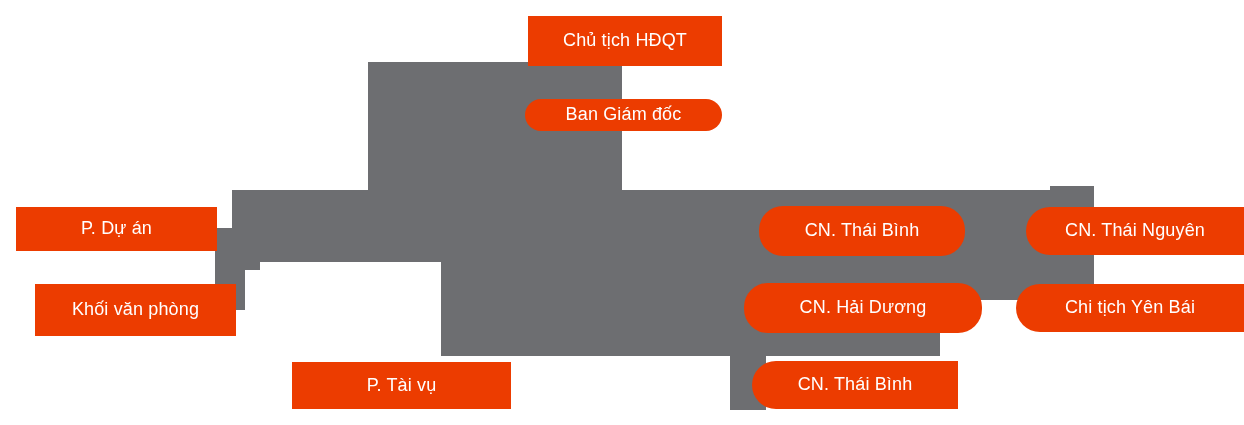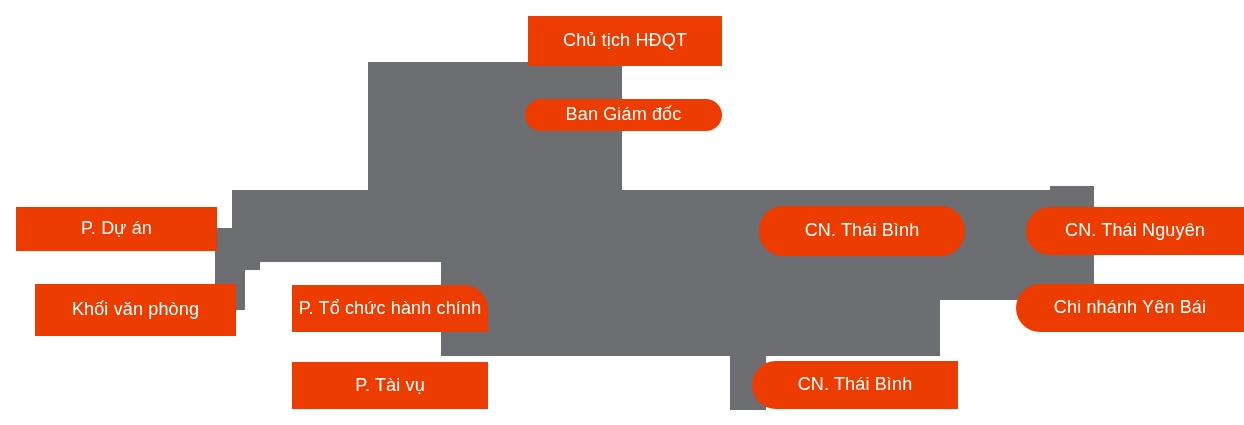--- a/index.html
+++ b/index.html
@@ -73,38 +73,38 @@
 
   <div class="node r-none" style="left:16px; top:207px; width:201px; height:44px;">
     <span>P. Dự án</span>
   </div>
 
   <div class="node r-none" style="left:24px; top:284px; width:201px; height:52px;margin-left:11px;">
     <span>Khối văn phòng</span>
   </div>
 
 
-  <div class="node r-tr" style="left:292px; top:285px; width:196px; height:47px;">
-    <span>P. Tổ chức hành chính</span>
-  </div>
 
-  <div class="node r-none" style="left:292px; top:362px; width:196px; height:47px;">
+  <div class="node r-none" style="left:292px; top:362px; width:219px; height:47px;">
     <span>P. Tài vụ</span>
   </div>
 
   <div class="node r-all" style="left:759px; top:206px; width:206px; height:50px;">
     <span>CN. Thái Bình</span>
   </div>
 
+  <div class="node r-all" style="left:744px; top:283px; width:238px; height:50px;">
+    <span>CN. Hải Dương</span>
+  </div>
 
   <div class="node r-tl-bl" style="left:752px; top:361px; width:206px; height:48px;">
     <span>CN. Thái Bình</span>
   </div>
 
   <div class="node r-left" style="left:1026px; top:207px; width:218px; height:48px;">
     <span>CN. Thái Nguyên</span>
   </div>
 
   <div class="node r-left" style="left:1016px; top:284px; width:228px; height:48px;">
-    <span>Chi nhánh Yên Bái</span>
+    <span>Chi tịch Yên Bái</span>
   </div>
 
 </div>
 
 </body></html>

